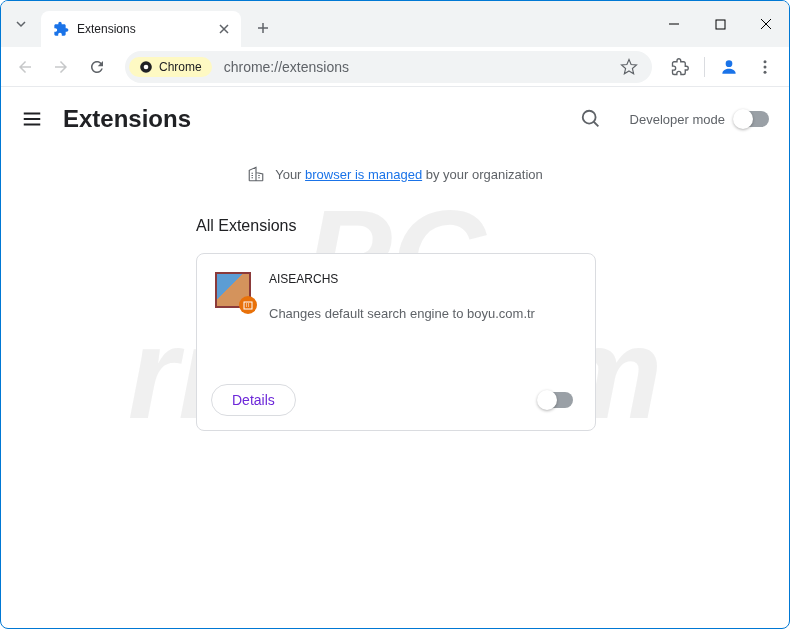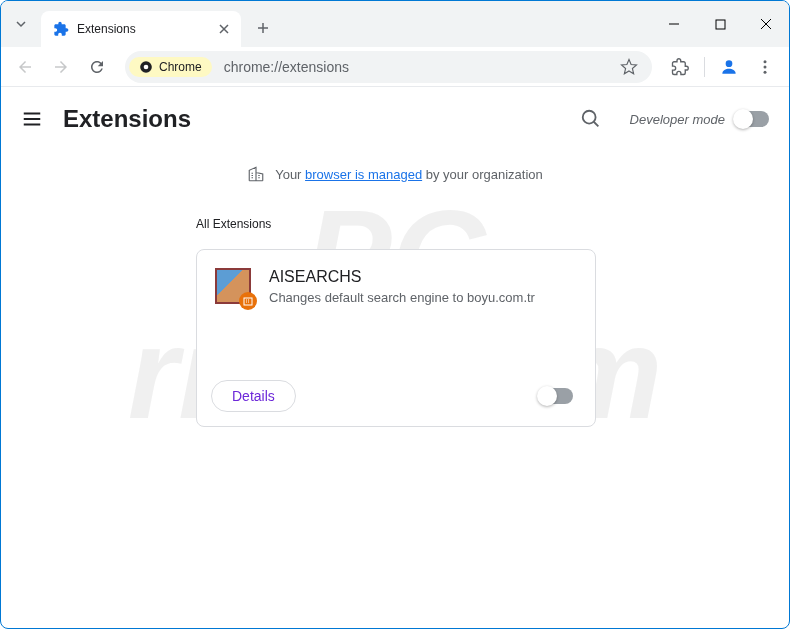--- a/index.html
+++ b/index.html
@@ -22,37 +22,37 @@
     .chrome-chip { display: flex; align-items: center; gap: 6px; background: #fef9c3; border-radius: 14px; padding: 3px 10px; font-size: 12px; font-weight: 500; color: #202124; }
     .url { flex: 1; font-size: 14px; color: #5f6368; padding-left: 12px; }
     .star { padding: 0 10px; }
     .sep { width: 1px; height: 20px; background: #dadce0; margin: 0 4px; }
     
     
     .page-header { height: 64px; display: flex; align-items: center; padding: 0 20px; gap: 20px; }
     .menu-btn { cursor: pointer; }
     .page-title { font-size: 24px; font-weight: 600; color: #202124; flex: 1; }
     .search-btn { cursor: pointer; padding: 8px; }
-    .dev-mode { display: flex; align-items: center; gap: 10px; font-size: 13px; color: #5f6368; font-style: italic; }
+    .dev-mode { display: flex; align-items: center; gap: 10px; font-size: 13px; color: #5f6368; }
     .toggle-off { width: 34px; height: 16px; background: #9aa0a6; border-radius: 8px; position: relative; cursor: pointer; }
     .toggle-off::after { content: ""; position: absolute; left: -2px; top: -2px; width: 20px; height: 20px; background: #fff; border-radius: 50%; box-shadow: 0 1px 3px rgba(0,0,0,0.3); }
     
     
     .managed { display: flex; align-items: center; justify-content: center; gap: 10px; font-size: 13px; color: #5f6368; padding: 14px; }
     .managed a { color: #1a73e8; text-decoration: underline; }
     
     
     .content { padding: 20px 195px; }
-    .section-title { font-size: 12px; color: #202124; margin-bottom: 18px; font-weight: 400; }
+    .section-title { font-size: 16px; color: #202124; margin-bottom: 18px; font-weight: 400; }
     .ext-card { border: 1px solid #dadce0; border-radius: 8px; background: #fff; overflow: hidden; width: 400px; }
     .ext-top { display: flex; padding: 18px; gap: 18px; min-height: 120px; }
     .ext-icon { width: 36px; height: 36px; position: relative; flex-shrink: 0; }
     .ext-icon-bg { width: 36px; height: 36px; background: linear-gradient(135deg, #5c9dd4 40%, #d4935c 40%); border: 2px solid #8b3a3a; }
     .ext-badge { position: absolute; bottom: -6px; right: -6px; width: 18px; height: 18px; background: #e8710a; border-radius: 50%; display: flex; align-items: center; justify-content: center; }
-    .ext-name { font-size: 16px; color: #202124; margin-bottom: 4px; }
+    .ext-name { font-size: 12px; color: #202124; margin-bottom: 20px; }
     .ext-desc { font-size: 13px; color: #5f6368; }
     .ext-bottom { display: flex; align-items: center; padding: 10px 14px 14px; }
     .details-btn { border: 1px solid #dadce0; color: #6d28d9; background: #fff; padding: 7px 20px; border-radius: 18px; font-size: 14px; cursor: pointer; font-weight: 500; }
     .ext-toggle { margin-left: auto; margin-right: 8px; }
     
     
     .watermark { position: absolute; top: 50%; left: 50%; transform: translate(-50%, -50%); font-size: 130px; font-weight: bold; color: rgba(230,230,230,0.6); pointer-events: none; font-style: italic; font-family: Georgia, serif; line-height: 0.9; text-align: center; z-index: -1; }
     
     svg { display: block; }
   </style>

